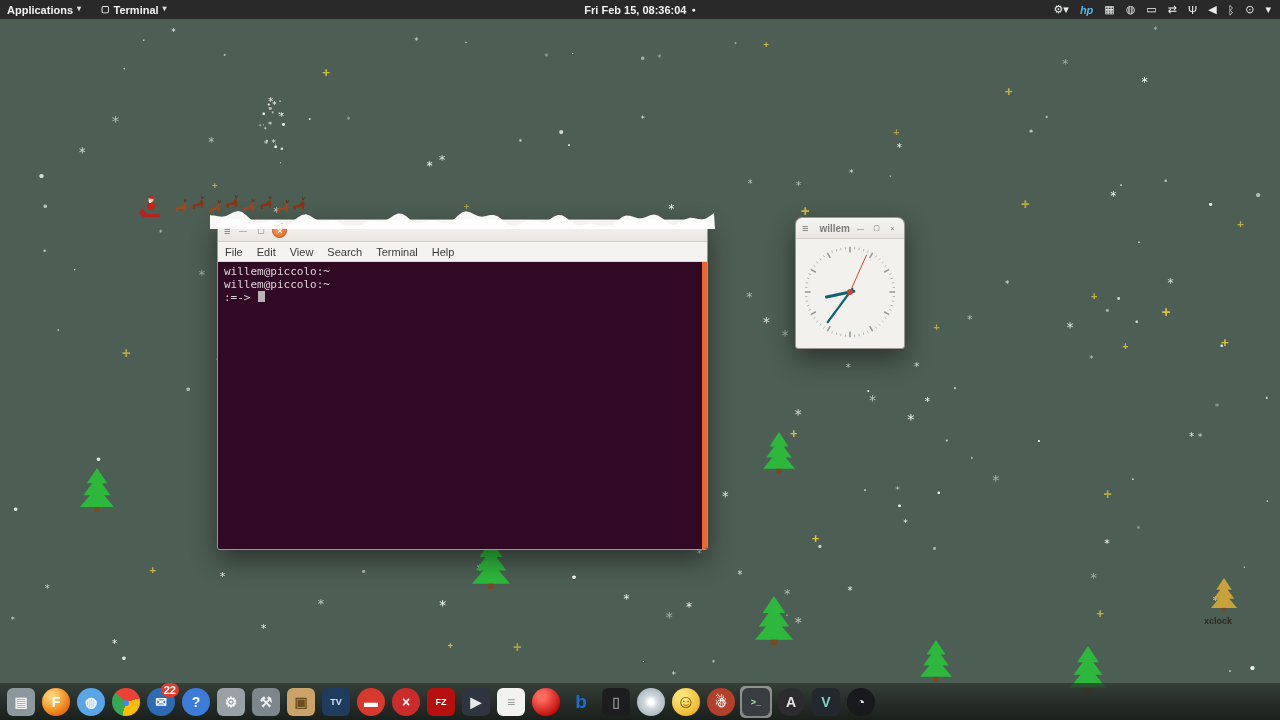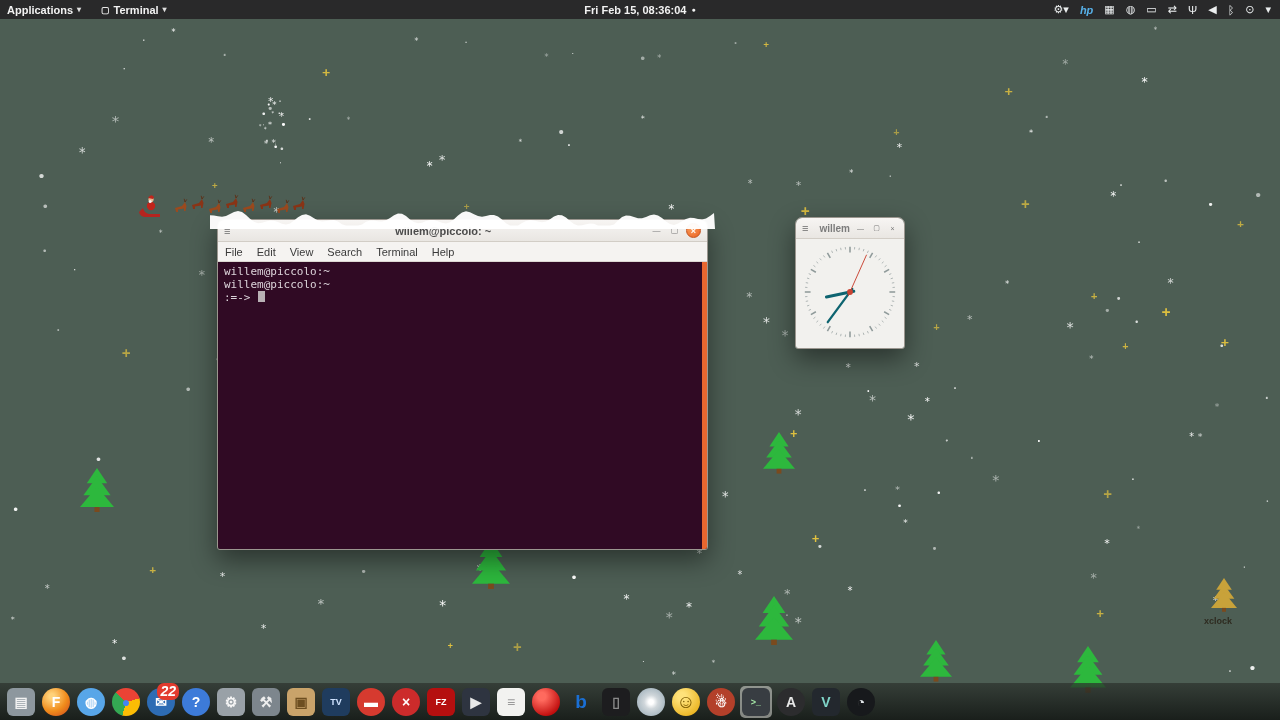--- a/index.html
+++ b/index.html
@@ -9,21 +9,21 @@
     background:#4d5e54;
   }
   
   #topbar{
     position:absolute;top:0;left:0;right:0;height:19px;z-index:40;
     background:#29292a;color:#f2f2f2;
     display:flex;align-items:center;justify-content:space-between;
     font-size:11px;font-weight:bold;
   }
   .tb-left{display:flex;align-items:center;gap:20px;padding-left:7px;}
-  .menu-item{display:flex;align-items:center;gap:4px;cursor:default;}
+  .menu-item{display:flex;gap:4px;cursor:default;}
   .menu-item .caret{font-size:8px;opacity:.9;}
   .menu-item .winicon{font-size:9px;opacity:.95;}
   .tb-center{position:absolute;left:50%;transform:translateX(-50%);display:flex;align-items:center;gap:5px;}
   .clockdot{font-size:7px;}
   #tray{display:flex;align-items:center;gap:11px;padding-right:9px;}
   .tray-icon{font-size:11px;font-weight:normal;color:#eceff0;}
   .tray-icon.hp{color:#57b0e8;font-weight:bold;font-style:italic;}
   
   #decor{position:absolute;inset:0;z-index:2;pointer-events:none;}
   .flake{position:absolute;color:#ffffff;font-family:"DejaVu Sans Mono",monospace;line-height:1;}
@@ -73,21 +73,21 @@
   .dock-item{width:32px;height:32px;border-radius:5px;position:relative;
     display:flex;align-items:center;justify-content:center;}
   .dock-item.active{background:rgba(238,238,232,.5);}
   .dock-icon{width:28px;height:28px;display:flex;align-items:center;justify-content:center;
     font-size:14px;font-weight:bold;box-sizing:border-box;}
   .dock-icon.circle{border-radius:50%;}
   .dock-icon.square{border-radius:6px;}
   .dock-icon.small{font-size:9px;}
   .dock-icon.big{font-size:19px;}
   .badge{position:absolute;top:-3px;right:-2px;background:#e23b2e;color:#fff;
-    font-size:14px;font-weight:bold;border-radius:7px;padding:1px 3px;line-height:1.1;font-style:italic;}
+    font-size:11px;font-weight:bold;border-radius:7px;padding:1px 3px;line-height:1.1;}
 </style>
 </head>
 <body style="background: rgb(77, 94, 84);">
 
 <div id="topbar">
   <div class="tb-left">
     <span class="menu-item">
       <span>Applications</span>
       <span class="caret">▾</span>
     </span>
@@ -362,21 +362,20 @@
         <rect x="8.5" y="23" width="3" height="3" fill="#7a4a1e"></rect>
       </svg><div class="logo-text">xclock</div></div>
   </div>
 
 <div id="terminal" class="window">
   <svg id="snowcap" width="505" height="22" viewBox="0 0 505 22">
       <path d="M0,22 L0,8.2 L4,8.4 L8,9.3 L12,9.8 L16,9.0 L20,7.1 L24,4.9 L28,4.0 L32,5.0 L36,8.0 L40,11.7 L44,14.8 L48,16.2 L52,15.8 L56,14.5 L60,13.4 L64,13.7 L68,15.1 L72,16.8 L76,17.5 L80,16.4 L84,13.6 L88,10.3 L92,7.9 L96,7.3 L100,8.8 L104,11.3 L108,13.5 L112,14.4 L116,14.1 L120,13.2 L124,13.1 L128,14.5 L132,17.3 L136,18.5 L140,18.5 L144,18.5 L148,18.5 L152,17.6 L156,14.8 L160,13.4 L164,13.5 L168,14.2 L172,14.5 L176,13.3 L180,10.9 L184,8.2 L188,6.5 L192,6.8 L196,9.1 L200,12.4 L204,15.1 L208,16.3 L212,15.7 L216,14.1 L220,12.9 L224,13.0 L228,14.2 L232,15.8 L236,16.4 L240,15.2 L244,12.2 L248,8.5 L252,5.5 L256,4.3 L260,5.2 L264,7.2 L268,9.0 L272,9.7 L276,9.1 L280,8.1 L284,7.9 L288,9.4 L292,12.5 L296,16.2 L300,18.5 L304,18.5 L308,18.5 L312,16.1 L316,13.9 L320,13.0 L324,13.5 L328,14.6 L332,15.2 L336,14.4 L340,12.2 L344,9.6 L348,7.9 L352,8.2 L356,10.5 L360,13.9 L364,16.9 L368,18.5 L372,18.3 L376,17.2 L380,16.4 L384,16.8 L388,18.4 L392,18.5 L396,18.5 L400,18.5 L404,17.4 L408,13.5 L412,10.1 L416,8.5 L420,8.7 L424,10.0 L428,11.2 L432,11.2 L436,10.0 L440,8.3 L444,7.5 L448,8.4 L452,11.1 L456,14.4 L460,17.1 L464,17.9 L468,16.6 L472,14.2 L476,11.9 L480,10.8 L484,11.1 L488,12.1 L492,12.5 L496,11.5 L500,9.0 L504,6.0 L505,22 Z" fill="#ffffff" opacity="0.96"></path>
     </svg>
   <div class="titlebar">
     <span class="hamburger">≡</span>
-    <span class="title">willem@piccolo: ~</span>
     <span class="winbtns">
       <span class="wbtn">—</span>
       <span class="wbtn">▢</span>
       <span class="wbtn close">×</span>
     </span>
   </div>
   <div class="menubar" id="term-menu">
       <span class="mlabel">File</span>
       <span class="mlabel">Edit</span>
       <span class="mlabel">View</span>

